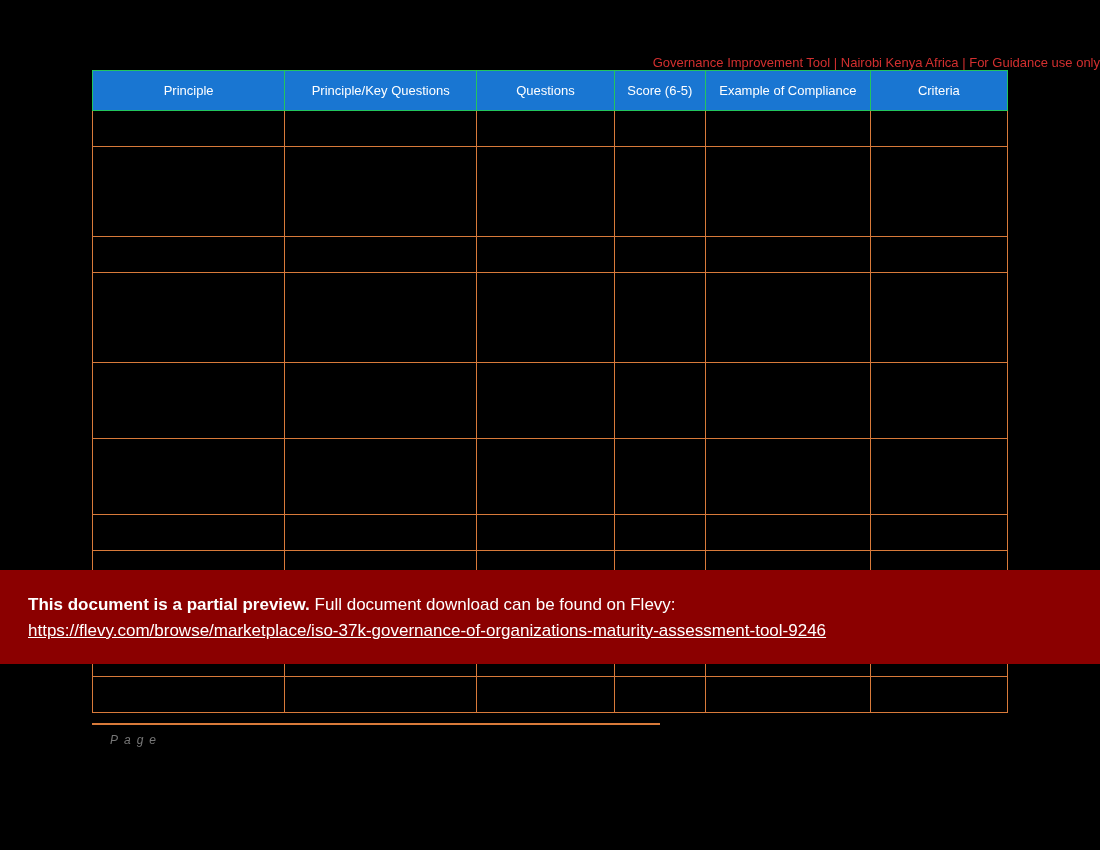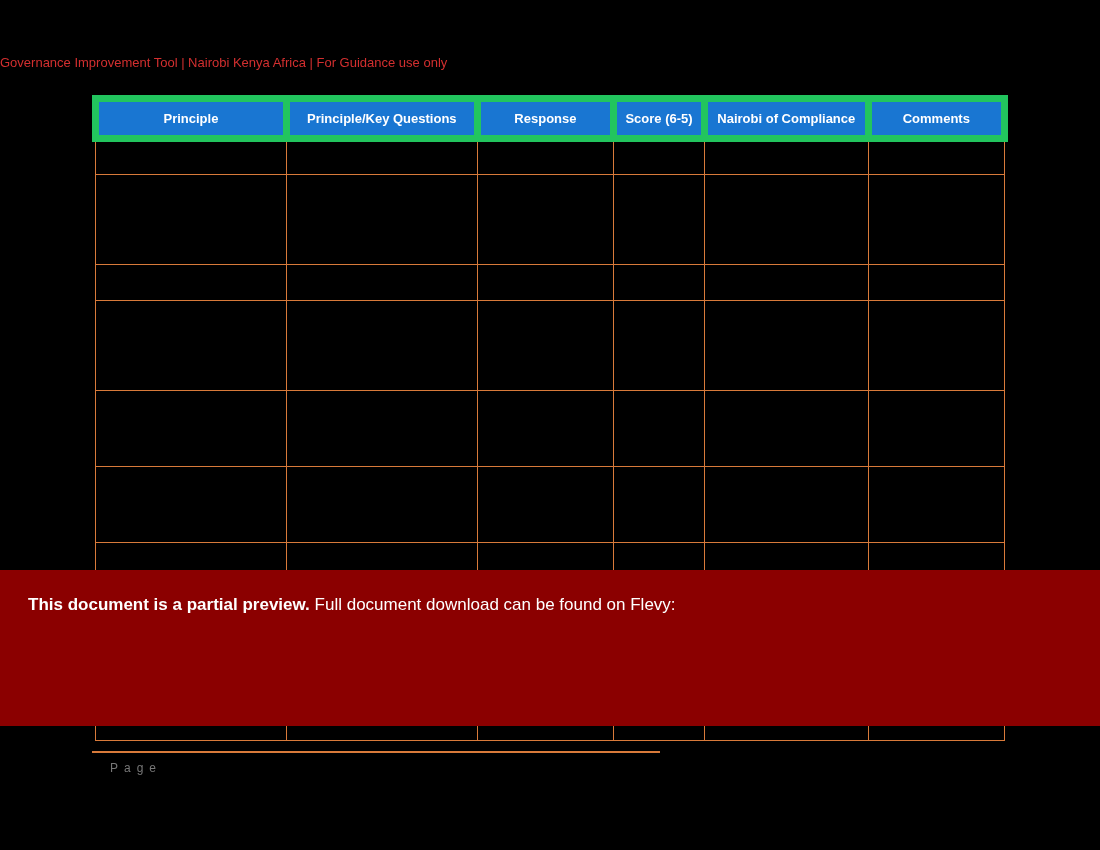--- a/index.html
+++ b/index.html
@@ -5,43 +5,42 @@
   * { box-sizing: border-box; margin: 0; padding: 0; }
   body {
     background: #000;
     width: 1100px;
     height: 850px;
     font-family: Arial, Helvetica, sans-serif;
     position: relative;
     overflow: hidden;
   }
   .header-text {
-    text-align: left;
+    text-align: right;
     color: #d32f2f;
     font-size: 13px;
     padding-top: 55px;
-    padding-bottom: 25px;
     font-weight: 500;
   }
   .table-wrap {
     padding: 0 92px;
   }
   table {
     border-collapse: collapse;
     width: 100%;
     table-layout: fixed;
   }
   th {
     background: #1976d2;
     color: #fff;
     font-size: 13px;
-    font-weight: bold;
+    font-weight: normal;
     padding: 6px 4px;
     text-align: center;
-    border: 7px solid #22c55e;
+    border: 1px solid #22c55e;
     vertical-align: middle;
     height: 40px;
   }
   td {
     border: 1px solid #d87a3a;
     background: #000;
     height: 36px;
   }
   .row-tall td { height: 90px; }
   .row-med td { height: 76px; }
@@ -55,51 +54,52 @@
   .footer-line {
     margin: 10px 92px 0 92px;
     height: 2px;
     background: linear-gradient(to right, #d87a3a 0%, #d87a3a 62%, transparent 62%, transparent 100%);
   }
   .footer-text {
     color: #777;
     font-size: 12px;
     letter-spacing: 6px;
     padding: 8px 0 0 110px;
+    font-style: italic;
   }
   .overlay {
     position: absolute;
     left: 0;
     right: 0;
     top: 570px;
-    height: 156px;
+    height: 94px;
     background: #8b0000;
     color: #fff;
     padding: 22px 28px;
     font-size: 17px;
     line-height: 1.5;
   }
   .overlay .bold { font-weight: bold; }
   .overlay a { color: #fff; text-decoration: underline; }
 </style>
 </head>
 <body>
 
 <div class="header-text">Governance Improvement Tool | Nairobi Kenya Africa | For Guidance use only</div>
 
 <div class="table-wrap">
   <table>
     <thead>
       <tr>
         <th class="col1">Principle</th>
         <th class="col2">Principle/Key Questions</th>
-        <th class="col3">Response</th>
+        <th class="col3">Questions</th>
         <th class="col4">Score (6-5)</th>
-        <th class="col5">Nairobi of Compliance</th>
-        <th class="col6">Comments</th>
+        <th class="col5">Example of Compliance</th>
+        <th class="col6">Criteria</th>
       </tr>
     </thead>
     <tbody>
       <tr class="row-short">
           <td></td>
           <td></td>
           <td></td>
           <td></td>
           <td></td>
           <td></td>
@@ -178,13 +178,14 @@
         </tr>
     </tbody>
   </table>
 </div>
 
 <div class="footer-line"></div>
 <div class="footer-text">Page</div>
 
 <div class="overlay">
   <span class="bold">This document is a partial preview.</span><span>  Full document download can be found on Flevy:</span><br>
+  <a href="#">https://flevy.com/browse/marketplace/iso-37k-governance-of-organizations-maturity-assessment-tool-9246</a>
 </div>
 
 </body></html>

